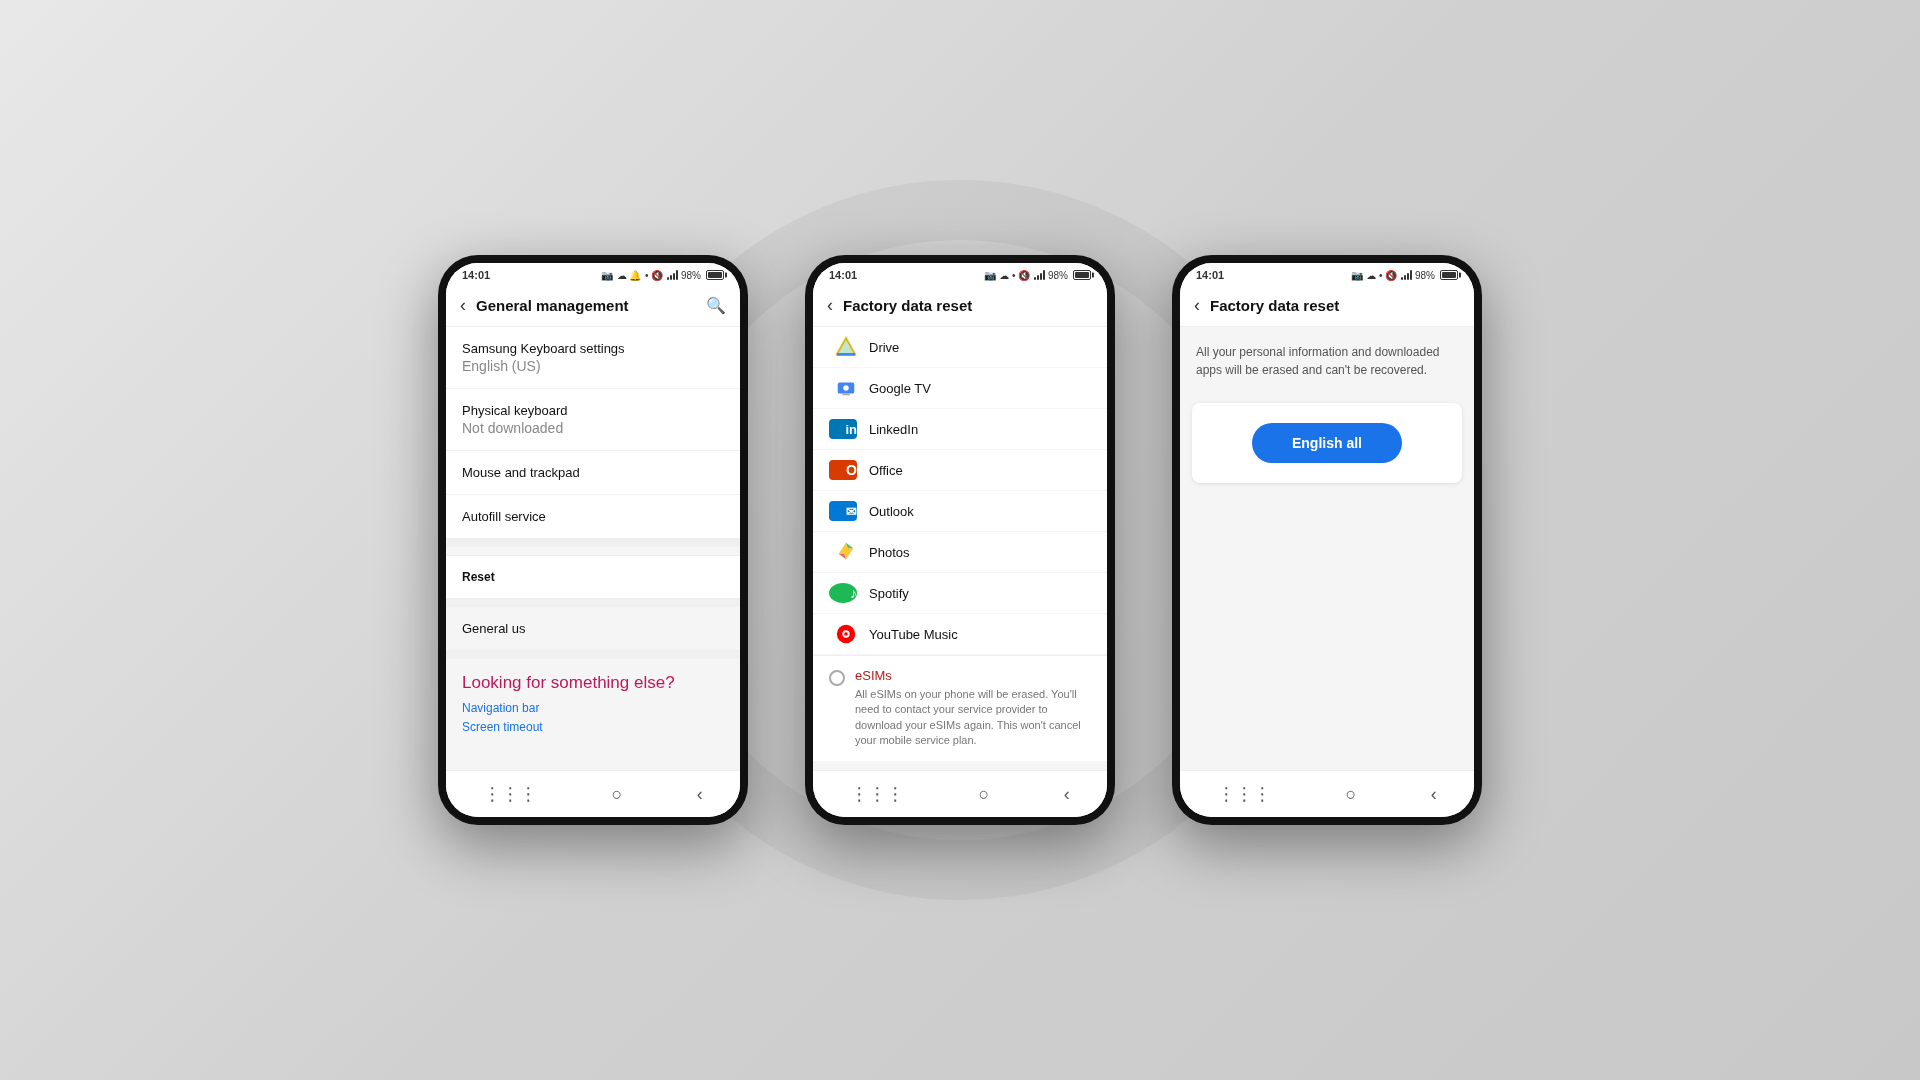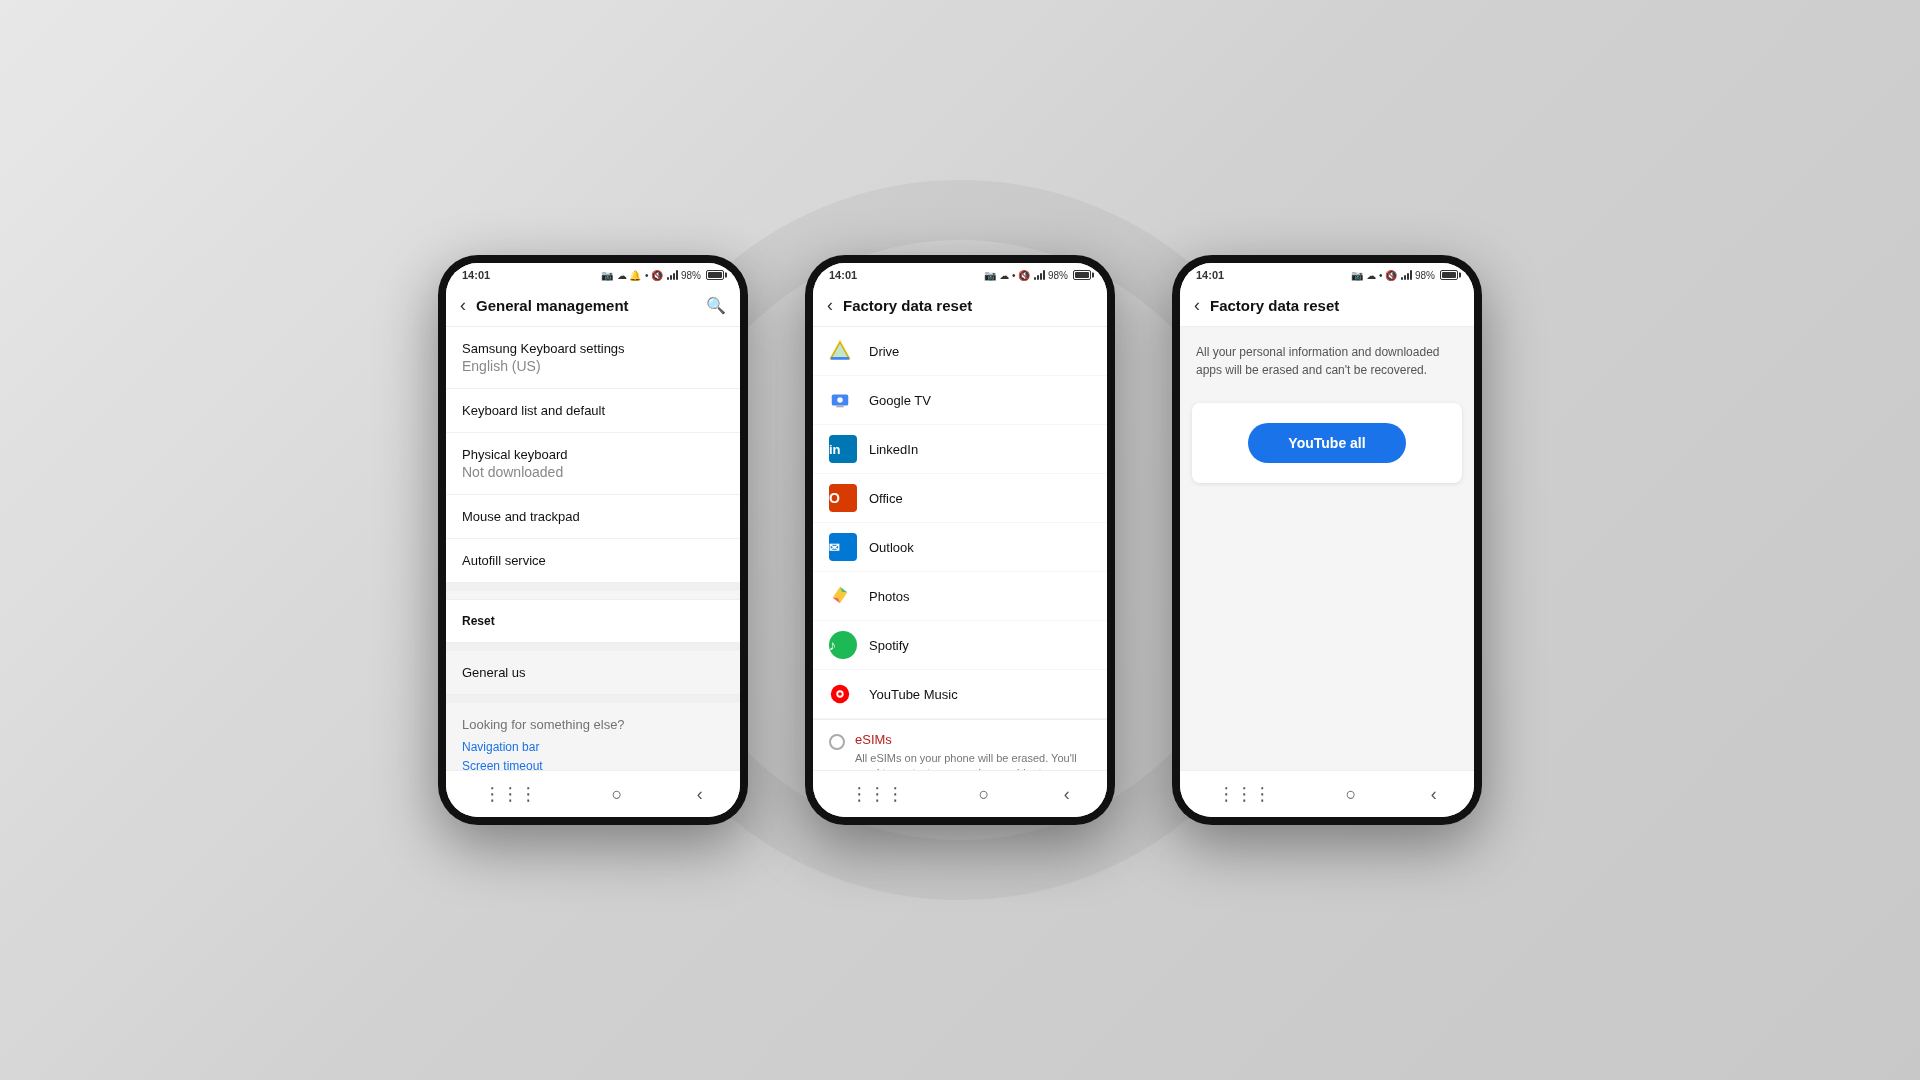--- a/index.html
+++ b/index.html
@@ -187,23 +187,23 @@
       background: #f5f5f5;
       border-bottom: 1px solid #eee;
     }
 
     .looking-section {
       padding: 14px 16px;
       background: #f5f5f5;
     }
 
     .looking-title {
-      font-size: 13px;
+      font-size: 17px;
       font-weight: 500;
-      color: #737373;
+      color: #be185d;
       margin-bottom: 8px;
     }
 
     .looking-link {
       font-size: 12px;
       color: #1a73e8;
       display: block;
       margin-bottom: 5px;
       text-decoration: none;
     }
@@ -236,26 +236,26 @@
     .app-item {
       display: flex;
       align-items: center;
       padding: 10px 16px;
       border-bottom: 1px solid #f5f5f5;
       background: #fff;
     }
 
     .app-icon {
       width: 28px;
-      height: 28px;
+      height: 20px;
       border-radius: 6px;
       margin-right: 12px;
       display: flex;
       align-items: center;
-      justify-content: flex-start;
+      justify-content: flex-end;
       font-size: 16px;
       flex-shrink: 0;
     }
 
     .app-name {
       font-size: 13px;
       color: #111;
       font-weight: 400;
     }
 
@@ -388,23 +388,20 @@
         <span class="search-icon-btn">🔍</span>
       </div>
 
       <div class="screen-content">
         <div class="settings-list">
           <div class="settings-item">
             <div class="settings-item-title">Samsung Keyboard settings</div>
             <div class="settings-item-subtitle">English (US)</div>
           </div>
           <div class="settings-item">
-            <div class="settings-item-title">Keyboard list and default</div>
-          </div>
-          <div class="settings-item">
             <div class="settings-item-title">Physical keyboard</div>
             <div class="settings-item-subtitle">Not downloaded</div>
           </div>
           <div class="settings-item">
             <div class="settings-item-title">Mouse and trackpad</div>
           </div>
           <div class="settings-item">
             <div class="settings-item-title">Autofill service</div>
           </div>
         </div>
@@ -587,21 +584,21 @@
         <span class="back-arrow">‹</span>
         <span class="nav-title">Factory data reset</span>
       </div>
 
       <div class="screen-content">
         <div class="factory-info">
           <div class="factory-info-text">All your personal information and downloaded apps will be erased and can't be recovered.</div>
         </div>
 
         <div class="delete-confirm-box">
-          <button class="delete-all-btn">YouTube all</button>
+          <button class="delete-all-btn">English all</button>
         </div>
       </div>
 
       <div class="nav-bottom">
         <span class="nav-bottom-btn">⋮⋮⋮</span>
         <span class="nav-bottom-btn">○</span>
         <span class="nav-bottom-btn">‹</span>
       </div>
     </div>
   </div>

